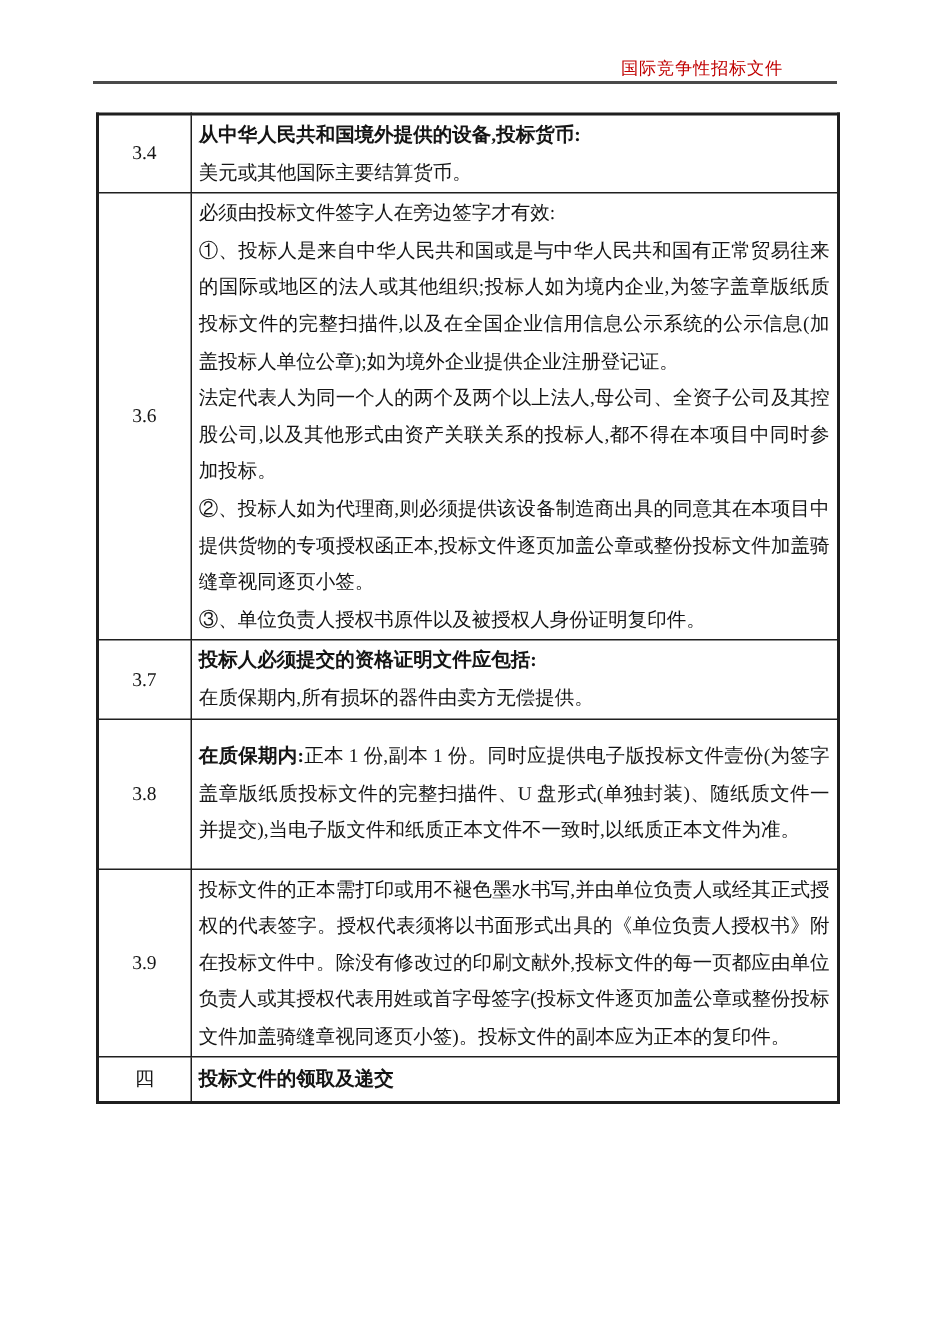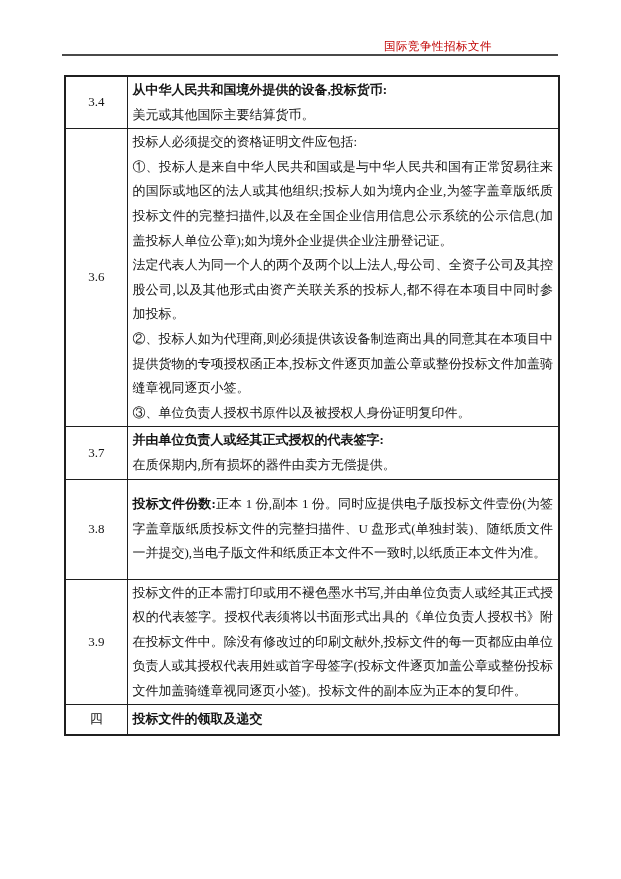--- a/index.html
+++ b/index.html
@@ -8,21 +8,21 @@
     font-family:"Liberation Serif","DejaVu Serif",serif;
     color:#151515;
   }
   .page{position:absolute;inset:0;}
   
   .header{
     position:absolute;left:62px;top:36px;width:496px;height:18px;
     text-align:right;padding-right:0;box-sizing:border-box;
   }
   .header-title{
-    display:inline-block;margin-right:66px;
+    display:inline-block;margin-right:36px;
     font-size:11.5px;letter-spacing:0.5px;color:#c00000;
   }
   .header-rule{
     position:absolute;left:62px;top:54px;width:496px;height:0;
     border-top:2px solid #4a4a4a;
   }
   
   table.doc{
     position:absolute;left:64px;top:75px;width:494px;
     border-collapse:collapse;table-layout:fixed;
@@ -65,38 +65,38 @@
         <tr class="r0">
           <td class="num-cell">3.4</td>
           <td class="content-cell">
             <p class="b">从中华人民共和国境外提供的设备,投标货币:</p>
             <p>美元或其他国际主要结算货币。</p>
           </td>
         </tr>
         <tr class="r2">
           <td class="num-cell">3.6</td>
           <td class="content-cell">
-            <p>投标人必须提交的资格证明文件应包括:</p>
+            <p>必须由投标文件签字人在旁边签字才有效:</p>
             <p>①、投标人是来自中华人民共和国或是与中华人民共和国有正常贸易往来的国际或地区的法人或其他组织;投标人如为境内企业,为签字盖章版纸质投标文件的完整扫描件,以及在全国企业信用信息公示系统的公示信息(加盖投标人单位公章);如为境外企业提供企业注册登记证。</p>
             <p>法定代表人为同一个人的两个及两个以上法人,母公司、全资子公司及其控股公司,以及其他形式由资产关联关系的投标人,都不得在本项目中同时参加投标。</p>
             <p>②、投标人如为代理商,则必须提供该设备制造商出具的同意其在本项目中提供货物的专项授权函正本,投标文件逐页加盖公章或整份投标文件加盖骑缝章视同逐页小签。</p>
             <p>③、单位负责人授权书原件以及被授权人身份证明复印件。</p>
           </td>
         </tr>
         <tr class="r3">
           <td class="num-cell">3.7</td>
           <td class="content-cell">
-            <p class="b">并由单位负责人或经其正式授权的代表签字:</p>
+            <p class="b">投标人必须提交的资格证明文件应包括:</p>
             <p>在质保期内,所有损坏的器件由卖方无偿提供。</p>
           </td>
         </tr>
         <tr class="r4">
           <td class="num-cell">3.8</td>
           <td class="content-cell">
-            <p><b>投标文件份数:</b><span>正本 1 份,副本 1 份。同时应提供电子版投标文件壹份(为签字盖章版纸质投标文件的完整扫描件、U 盘形式(单独封装)、随纸质文件一并提交),当电子版文件和纸质正本文件不一致时,以纸质正本文件为准。</span></p>
+            <p><b>在质保期内:</b><span>正本 1 份,副本 1 份。同时应提供电子版投标文件壹份(为签字盖章版纸质投标文件的完整扫描件、U 盘形式(单独封装)、随纸质文件一并提交),当电子版文件和纸质正本文件不一致时,以纸质正本文件为准。</span></p>
           </td>
         </tr>
         <tr class="r5">
           <td class="num-cell">3.9</td>
           <td class="content-cell">
             <p>投标文件的正本需打印或用不褪色墨水书写,并由单位负责人或经其正式授权的代表签字。授权代表须将以书面形式出具的《单位负责人授权书》附在投标文件中。除没有修改过的印刷文献外,投标文件的每一页都应由单位负责人或其授权代表用姓或首字母签字(投标文件逐页加盖公章或整份投标文件加盖骑缝章视同逐页小签)。投标文件的副本应为正本的复印件。</p>
           </td>
         </tr>
         <tr class="r7">
           <td class="num-cell">四</td>

